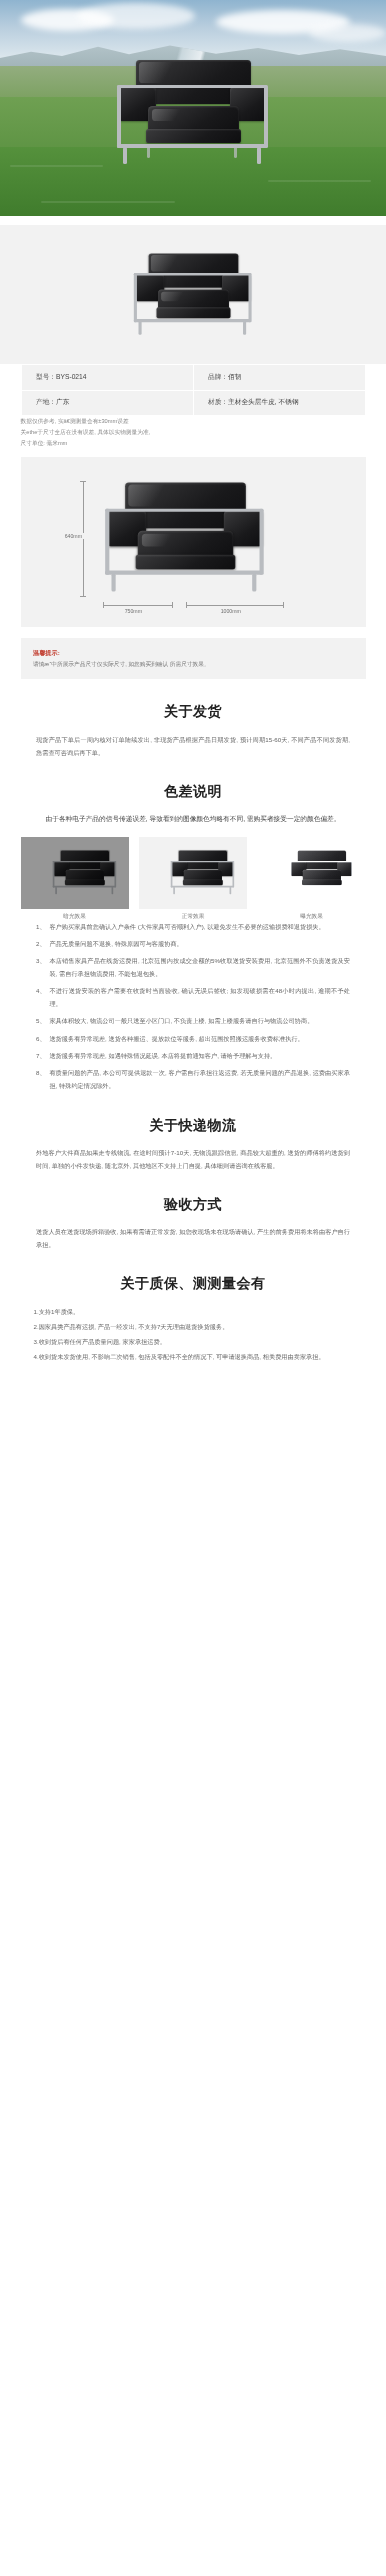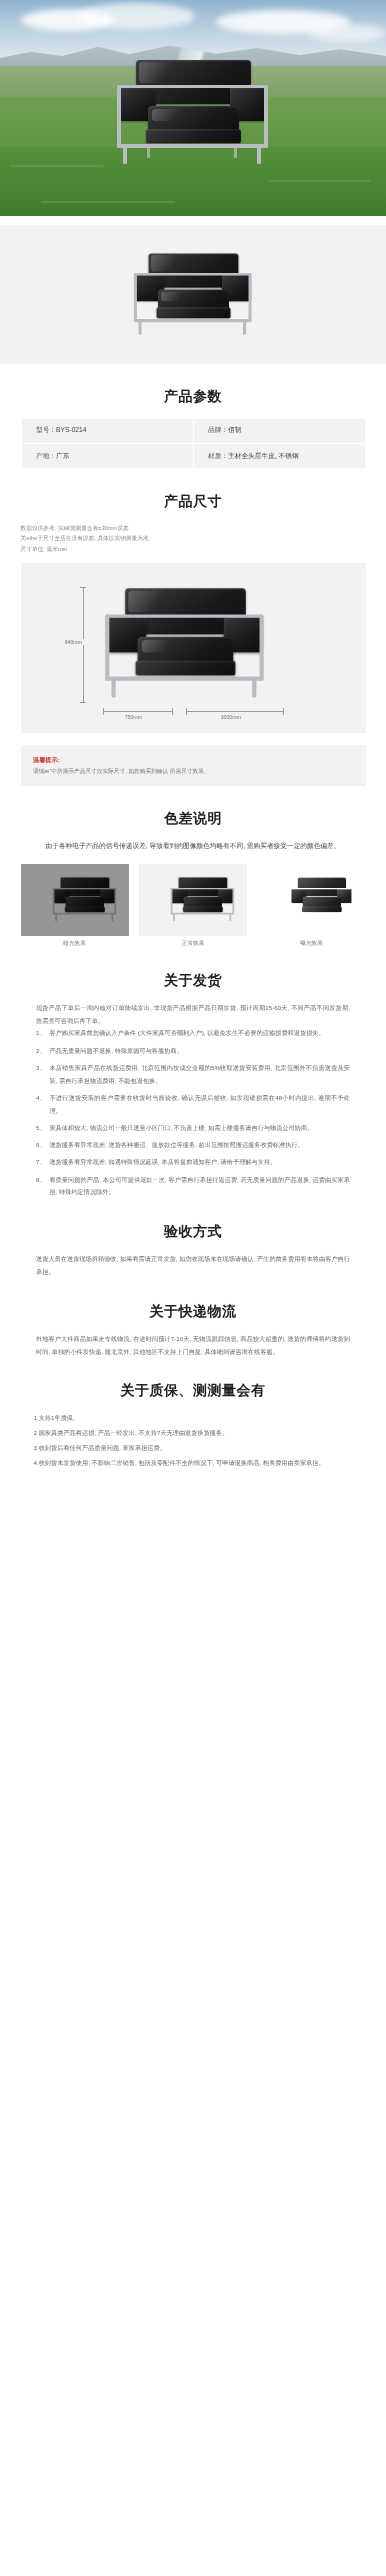--- a/index.html
+++ b/index.html
@@ -187,21 +187,20 @@
       <div class="frame-bar" style="left:1px; top:28px; width:150px; height:3.1px;"></div>
       <div class="frame-bar" style="left:1px; top:87px; width:150px; height:3.6px;"></div>
       <div class="frame-bar" style="left:1px; top:28px; width:3.6px; height:63px;"></div>
       <div class="frame-bar" style="left:148px; top:28px; width:3.6px; height:63px;"></div>
       <div class="frame-bar" style="left:7.2px; top:90px; width:3.6px; height:16.5px;"></div>
       <div class="frame-bar" style="left:141px; top:90px; width:3.6px; height:16.5px;"></div>
     </div>
   </div>
 
   <div class="section">
-    <h2 class="title">产品参数</h2>
     <table class="spec-table">
       <tbody>
           <tr>
         <td>
           <span class="k">型号：</span><span>BYS-0214</span>
         </td>
         <td>
           <span class="k">品牌：</span><span>佰韧</span>
         </td>
       </tr>
@@ -211,21 +210,20 @@
         </td>
         <td>
           <span class="k">材质：</span><span>主材全头层牛皮, 不锈钢</span>
         </td>
       </tr>
     </tbody>
       </table>
   </div>
 
   <div class="section">
-    <h2 class="title">产品尺寸</h2>
     <div class="note-lines">
       <div>数据仅供参考, 实â€测测量会有±30mm误差</div>
       <div>关ethe于尺寸全店在没有误差, 具体以实物测量为准,</div>
       <div>尺寸单位: 毫米mm</div>
     </div>
 
     <div class="diagram">
       <div class="chair-pos">
         <div class="chair" style="transform: scale(1.05);">
           <div class="leather" style="left:19.6px; top:3.1px; width:115px; height:44px;"></div>
@@ -260,20 +258,25 @@
       <div class="dim-label" style="left:198px; top:151px;">1000mm</div>
     </div>
 
     <div class="tip-box">
       <span class="tip-title">温馨提示:</span>
       <div>请慎æˆ中所展示产品尺寸仅实际尺寸, 如您购买到确认 所需尺寸效果。</div>
     </div>
   </div>
 
   <div class="section">
+    <h2 class="title">关于发货</h2>
+    <div class="para">现货产品下单后一周内核对订单陆续发出, 非现货产品根据产品日期发货, 预计周期15-60天, 不同产品不同发货期, 急需查可咨询后再下单。</div>
+  </div>
+
+  <div class="section">
     <h2 class="title">色差说明</h2>
     <div class="colordiff-text">由于各种电子产品的信号传递误差, 导致看到的图像颜色均略有不同, 需购买者接受一定的颜色偏差。</div>
     <div class="swatch-row">
 
       <div class="swatch">
         <div class="sw-img" style="filter: brightness(.62);">
           <div class="chair" style="transform: scale(0.42);">
             <div class="leather" style="left:19.6px; top:3.1px; width:115px; height:44px;"></div>
             <div class="leather" style="left:3.1px; top:30px; width:37px; height:34px;"></div>
             <div class="leather" style="left:114px; top:30px; width:37px; height:34px;"></div>
@@ -325,25 +328,20 @@
             <div class="frame-bar" style="left:141px; top:90px; width:3.6px; height:16.5px;"></div>
           </div>
         </div>
         <div class="sw-cap">曝光效果</div>
       </div>
 
     </div>
   </div>
 
   <div class="section">
-    <h2 class="title">关于发货</h2>
-    <div class="para">现货产品下单后一周内核对订单陆续发出, 非现货产品根据产品日期发货, 预计周期15-60天, 不同产品不同发货期, 急需查可咨询后再下单。</div>
-  </div>
-
-  <div class="section">
     <div class="ol">
       <div class="li">
           <span class="num">1、</span>
           <span class="txt">客户购买家具前您确认入户条件 (大件家具可否顺利入户), 以避免发生不必要的运输损费和退货损失。</span>
         </div>
       <div class="li">
           <span class="num">2、</span>
           <span class="txt">产品无质量问题不退换, 特殊原因可与客服协商。</span>
         </div>
       <div class="li">
@@ -367,27 +365,27 @@
           <span class="txt">送货服务有异常现差, 如遇特殊情况延误, 本店将提前通知客户, 请给予理解与支持。</span>
         </div>
       <div class="li">
           <span class="num">8、</span>
           <span class="txt">有质量问题的产品, 本公司可提供退款一次, 客户需自行承担往返运费, 若无质量问题的产品退换, 运费由买家承担, 特殊约定情况除外。</span>
         </div>
     </div>
   </div>
 
   <div class="section">
+    <h2 class="title">关于快递物流</h2>
+    <div class="para">外地客户大件商品如果走专线物流, 在途时间预计7-10天, 无物流跟踪信息, 商品较大超重的, 送货的师傅将约送货到时间, 单独的小件发快递, 随北京外, 其他地区不支持上门自提, 具体细则请咨询在线客服。</div>
+  </div>
+
+  <div class="section">
     <h2 class="title">验收方式</h2>
     <div class="para">送货人员在送货现场拆箱验收, 如果有需请正常发货, 如您收现场未在现场请确认, 产生的前务费用将未将由客户自行承担。</div>
-  </div>
-
-  <div class="section">
-    <h2 class="title">关于快递物流</h2>
-    <div class="para">外地客户大件商品如果走专线物流, 在途时间预计7-10天, 无物流跟踪信息, 商品较大超重的, 送货的师傅将约送货到时间, 单独的小件发快递, 随北京外, 其他地区不支持上门自提, 具体细则请咨询在线客服。</div>
   </div>
 
   <div class="section">
     <h2 class="title">关于质保、测测量会有</h2>
     <div class="qa-list">
       <p>1.支持1年质保。</p>
       <p>2.因家具类产品有运损, 产品一经发出, 不支持7天无理由退货换货服务。</p>
       <p>3.收到货后有任何产品质量问题, 家家承担运费。</p>
       <p>4.收到货未发货使用, 不影响二次销售, 包括及零配件不全的情况下, 可申请退换商品, 相关费用由卖家承担。</p>
     </div>

